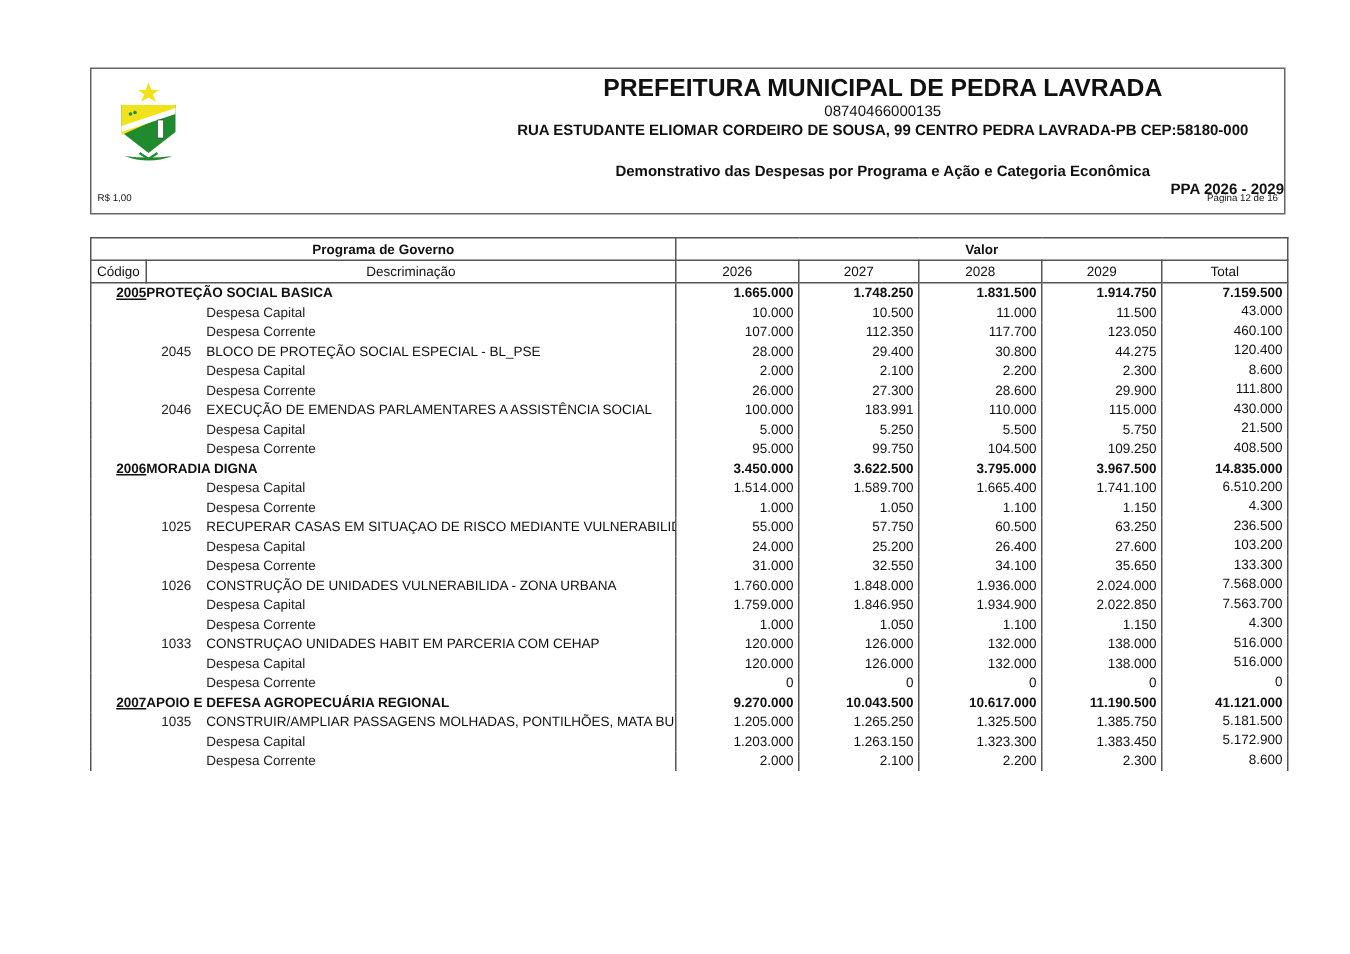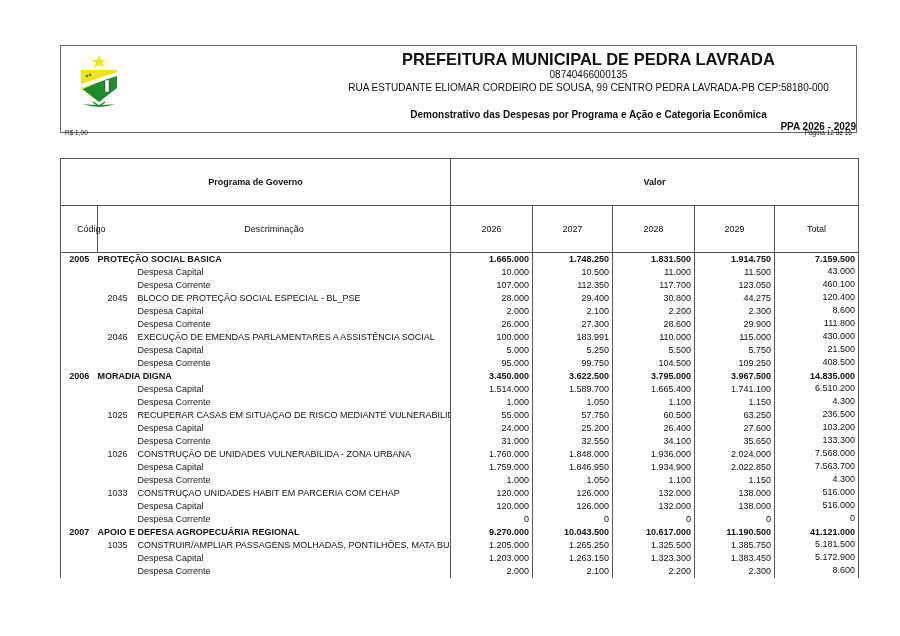--- a/index.html
+++ b/index.html
@@ -1,31 +1,31 @@
 <!DOCTYPE html>
 <html><head>
 <meta charset="utf-8">
 <style>
   html, body { margin:0; padding:0; background:#ffffff; }
   body { width:900px; height:636px; position:relative; font-family:"Liberation Sans", sans-serif; color:#111; overflow:hidden; }
-  .header-box { position:absolute; left:60px; top:45px; width:797px; height:88px; border:1px solid #666; box-sizing:border-box; }
+  .header-box { position:absolute; left:60px; top:45px; width:797px; height:98px; border:1px solid #666; box-sizing:border-box; }
   .logo { position:absolute; left:14px; top:8px; width:48px; height:58px; }
   .h-title { position:absolute; left:0; right:0; top:4px; text-align:center; font-weight:bold; font-size:16.5px; padding-left:260px; box-sizing:border-box; white-space:nowrap; }
   .h-cnpj { position:absolute; left:260px; right:0; top:23px; text-align:center; font-size:10px; }
-  .h-addr { position:absolute; left:260px; right:0; top:36px; text-align:center; font-size:10px; }
+  .h-addr { position:absolute; left:260px; right:0; top:36px; text-align:center; font-size:10px;font-weight:bold; }
   .h-sub1 { position:absolute; left:260px; right:0; top:63px; text-align:center; font-size:10px; font-weight:bold; }
   .h-sub2 { position:absolute; left:260px; right:0; top:75px; text-align:right; font-size:10px; font-weight:bold; }
   .h-unit { position:absolute; left:4px; top:83px; font-size:6.5px; }
   .h-page { position:absolute; right:4px; top:83px; font-size:6.5px; }
 
   .tbl { position:absolute; left:60px; top:158px; width:798px; border-collapse:collapse; font-size:9px; table-layout:fixed; }
-  .tbl th { font-weight:normal; border:1px solid #555; height:14px; padding:16px; font-size:9px; }
+  .tbl th { font-weight:normal; border:1px solid #555; height:14px; padding:0; font-size:9px; }
   .tbl th.bold { font-weight:bold; }
   .tbl td { padding:0 3px 0 0; height:13px; line-height:13px; white-space:nowrap; overflow:hidden; border-left:1px solid #555; border-right:1px solid #555; }
-  .tbl td.code { border-right:none; text-align:center; padding:0; }
+  .tbl td.code { border-right:none; text-align:right; padding:0;text-decoration:underline; }
   .tbl td.desc { border-left:none; padding-left:0;margin-top:44px; }
   .tbl td.num { text-align:right; }
   .tbl tr.prog td { font-weight:bold; }
   .acode { display:inline-block; width:30px; text-align:left; color:#222; margin-left:10px; }
   .aname { display:inline-block; }
   .cat { padding-left:40px; display:inline-block; color:#222; }
   .tbl td.tot { vertical-align:top; line-height:11px; }
 </style>
 </head>
 <body>

